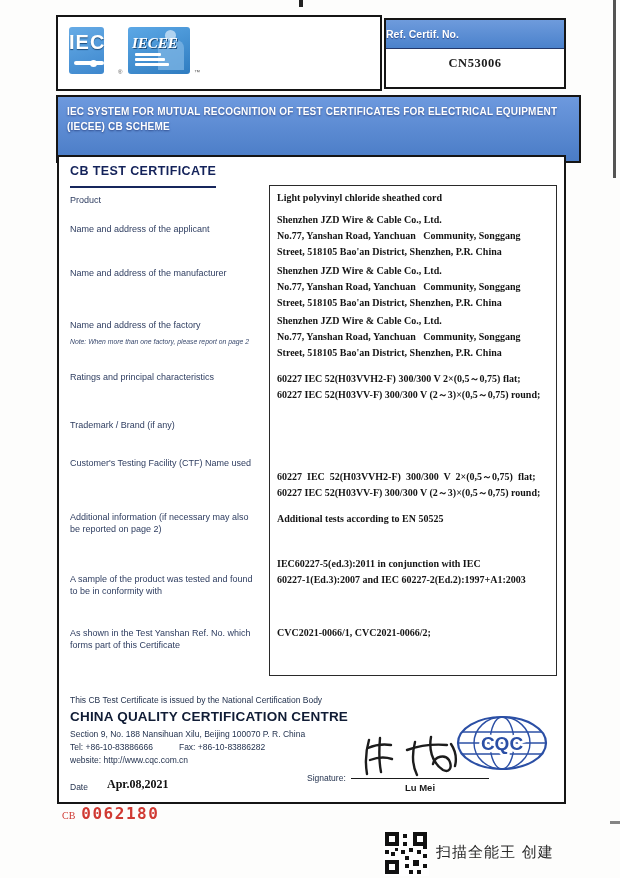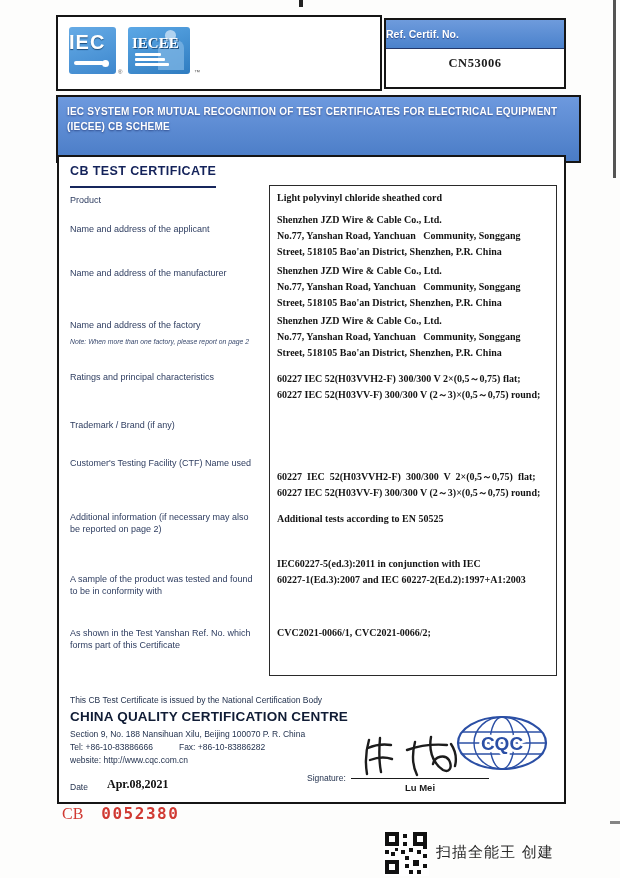--- a/index.html
+++ b/index.html
@@ -6,32 +6,32 @@
   #page{position:relative;width:620px;height:878px;background:#fdfdfc;overflow:hidden;
         font-family:"Liberation Sans",sans-serif;color:#222;}
 
   
   .scan-edge-r{position:absolute;right:4px;top:0;width:3px;height:178px;background:#1b1b1b;opacity:.75;}
   .scan-tick{position:absolute;left:299px;top:0;width:4px;height:7px;background:#222;}
   .scan-corner{position:absolute;right:0;bottom:54px;width:10px;height:3px;background:#333;opacity:.6;}
 
   
   .hdr-left{position:absolute;left:56px;top:15px;width:322px;height:72px;border:2px solid #151515;background:#fff;}
-  .iec-logo{position:absolute;left:11px;top:10px;width:47px;height:47px;border-radius:3px;
-            background:linear-gradient(160deg,#66abe6,#3d87cd);text-align:left;}
+  .iec-logo{position:absolute;left:11px;top:10px;width:35px;height:47px;border-radius:3px;
+            background:linear-gradient(160deg,#66abe6,#3d87cd);text-align:right;}
   .iec-txt{font-weight:bold;font-size:20px;color:#fff;letter-spacing:1px;line-height:30px;
            text-shadow:0 1px 1px #1c4c7a;font-family:"Liberation Sans",sans-serif;}
   .iec-bar{position:absolute;left:5px;bottom:9px;width:30px;height:4px;background:#fff;border-radius:2px;}
   .iec-dot{position:absolute;right:7px;bottom:7px;width:7px;height:7px;background:#fff;border-radius:50%;}
   .reg{position:absolute;left:60px;top:52px;font-size:6px;color:#555;}
   .iecee-logo{position:absolute;left:70px;top:10px;width:62px;height:47px;border-radius:3px;
               background:linear-gradient(160deg,#5ca8e6,#2f7cc0);overflow:hidden;}
   .iecee-head{position:absolute;right:14px;top:3px;width:11px;height:11px;border-radius:50%;background:#bcd9f2;opacity:.9;}
   .iecee-body{position:absolute;right:6px;top:13px;width:26px;height:30px;border-radius:8px 8px 0 0;background:#7fb6e4;opacity:.75;}
-  .iecee-txt{position:absolute;left:4px;top:8px;font-family:"Liberation Serif",serif;
+  .iecee-txt{position:absolute;left:4px;top:8px;font-family:"Liberation Serif",serif;font-style:italic;
              font-weight:bold;font-size:15px;color:#fff;text-shadow:1px 1px 0 #1c4c7a;}
   .iecee-l{position:absolute;left:7px;height:3px;background:#fff;border-radius:1px;}
   .tm{position:absolute;left:136px;top:52px;font-size:6px;color:#555;}
 
   .hdr-right{position:absolute;left:384px;top:18px;width:178px;height:67px;border:2px solid #151515;background:#fff;}
   .ref-band{position:absolute;left:0;top:0;right:0;height:28px;
             background:linear-gradient(180deg,#6e9bdc,#4b82cc);
             color:#fff;font-weight:bold;font-size:10.5px;text-align:left;line-height:28px;
             text-shadow:0 1px 1px rgba(10,20,80,.55);border-bottom:1px solid #23386b;}
   .ref-val{position:absolute;left:0;right:0;top:36px;text-align:center;
@@ -71,21 +71,21 @@
            font-size:12px;color:#111;}
   .sig-label{position:absolute;left:248px;top:616px;font-size:8.5px;color:#24334f;}
   .sig-svg{position:absolute;left:296px;top:575px;}
   .sig-line{position:absolute;left:292px;top:621px;width:138px;border-top:1.6px solid #1a1a1a;}
   .sig-name{position:absolute;left:292px;top:625px;width:138px;text-align:center;
             font-weight:bold;font-size:9.5px;color:#1a1a1a;}
   .cqc{position:absolute;right:14px;top:556px;}
 
   
   .cbnum{position:absolute;left:62px;top:804px;color:#d03a33;}
-  .cbnum .p{font-family:"Liberation Serif",serif;font-size:16px;margin-right:18px;}
+  .cbnum .p{font-family:"Liberation Serif",serif;font-size:10px;margin-right:6px;}
   .cbnum .n{font-family:"DejaVu Sans Mono",monospace;font-size:16px;font-weight:bold;letter-spacing:1.5px;}
   .qr{position:absolute;left:383px;top:830px;}
   .wm{position:absolute;left:436px;top:843px;font-size:15px;color:#2a2a2a;letter-spacing:1px;
       font-family:"DejaVu Sans",sans-serif;}
 </style>
 </head>
 <body>
 
 <div id="page">
 
@@ -190,21 +190,21 @@
         <ellipse cx="48" cy="30" rx="12" ry="26" stroke-width="1.4"></ellipse>
         <line x1="8" y1="19" x2="88" y2="19" stroke-width="1.4"></line>
         <line x1="4" y1="30" x2="92" y2="30" stroke-width="1.4"></line>
         <line x1="8" y1="41" x2="88" y2="41" stroke-width="1.4"></line>
       </g>
       <text x="48" y="37" text-anchor="middle" font-family="Liberation Sans, sans-serif" font-size="19" font-weight="bold" fill="#2b4fa5" stroke="#ffffff" stroke-width="5" paint-order="stroke">CQC</text>
     </svg>
   </div>
 
   <div class="cbnum">
-    <span class="p">CB</span><span class="n">0052380</span>
+    <span class="p">CB</span><span class="n">0062180</span>
   </div>
 
   <svg class="qr" width="46" height="46" viewBox="0 0 46 46">
     <rect width="46" height="46" fill="#ffffff"></rect>
     <g fill="#111111">
       <rect x="2" y="2" width="14" height="14"></rect>
         <rect x="30" y="2" width="14" height="14"></rect>
       <rect x="2" y="30" width="14" height="14"></rect>
       <rect x="6" y="6" width="6" height="6" fill="#ffffff"></rect>
       <rect x="34" y="6" width="6" height="6" fill="#ffffff"></rect>

